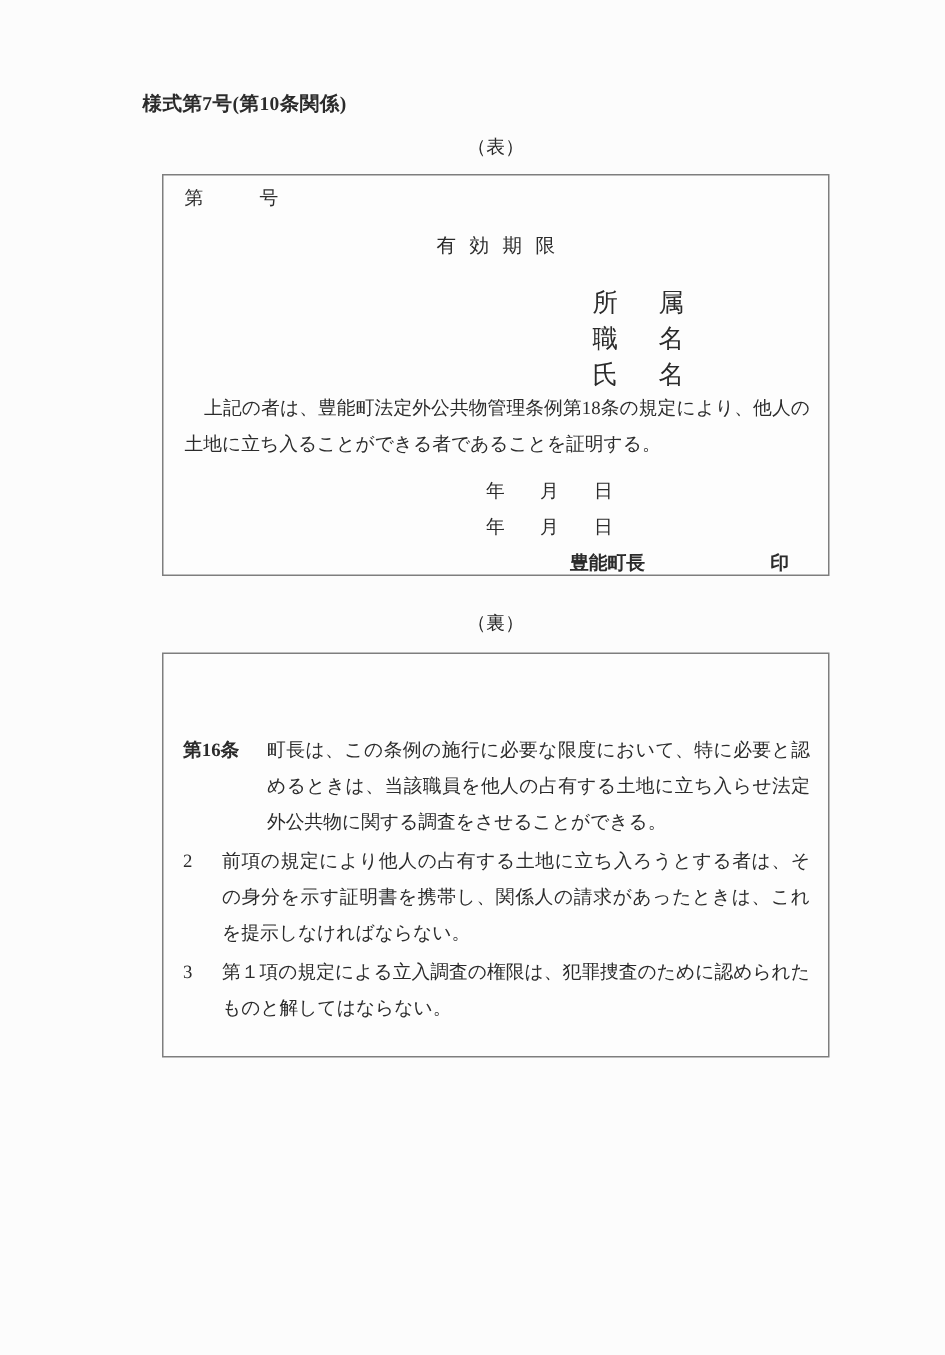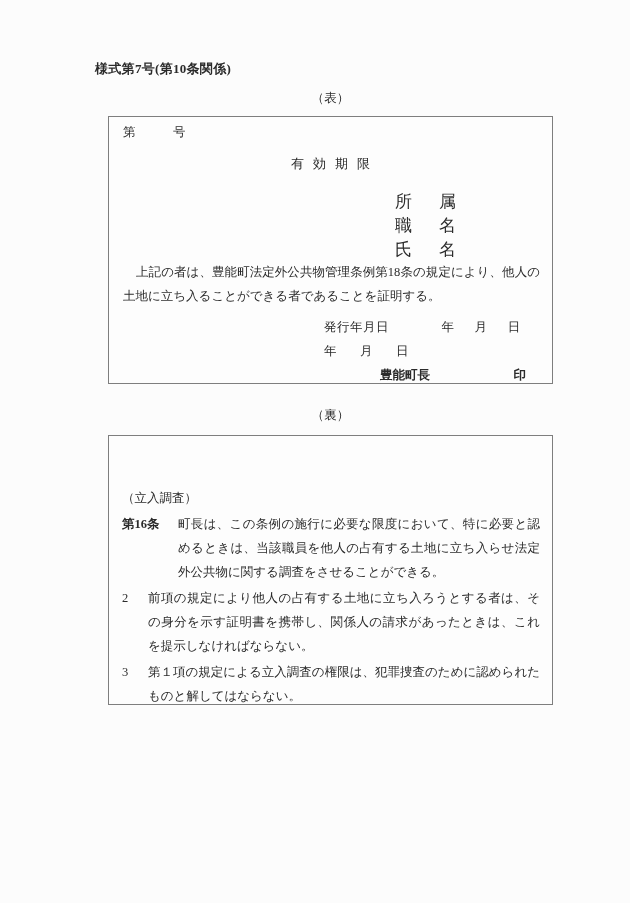--- a/index.html
+++ b/index.html
@@ -200,21 +200,20 @@
       <div class="field-row">所　属</div>
       <div class="field-row">職　名</div>
       <div class="field-row">氏　名</div>
     </div>
 
     <div class="cert-body"><span class="indent"></span><span>上記の者は、豊能町法定外公共物管理条例第18条の規定により、他人の土地に立ち入ることができる者であることを証明する。</span></div>
 
     <div class="date-block">
 
       <div class="date-row">
-        <span class="lbl">発行年月日</span>
         <span class="yy">年</span>
         <span class="mm">月</span>
         <span class="dd">日</span>
       </div>
 
       <div class="date-row">
         <span class="yy">年</span>
         <span class="mm">月</span>
         <span class="dd">日</span>
       </div>
@@ -227,21 +226,20 @@
     </div>
   </div>
 
   <div class="side-caption caption-back">（裏）</div>
 
   <div class="doc-box box-back">
 
 
     <div class="ordinance-body">
 
-      <div class="sub-heading">（立入調査）</div>
 
       <div class="article art16">
         <span class="marker bold">第16条</span>
         <span class="text">町長は、この条例の施行に必要な限度において、特に必要と認めるときは、当該職員を他人の占有する土地に立ち入らせ法定外公共物に関する調査をさせることができる。</span>
       </div>
 
       <div class="article para">
         <span class="marker">2</span>
         <span class="text">前項の規定により他人の占有する土地に立ち入ろうとする者は、その身分を示す証明書を携帯し、関係人の請求があったときは、これを提示しなければならない。</span>
       </div>

